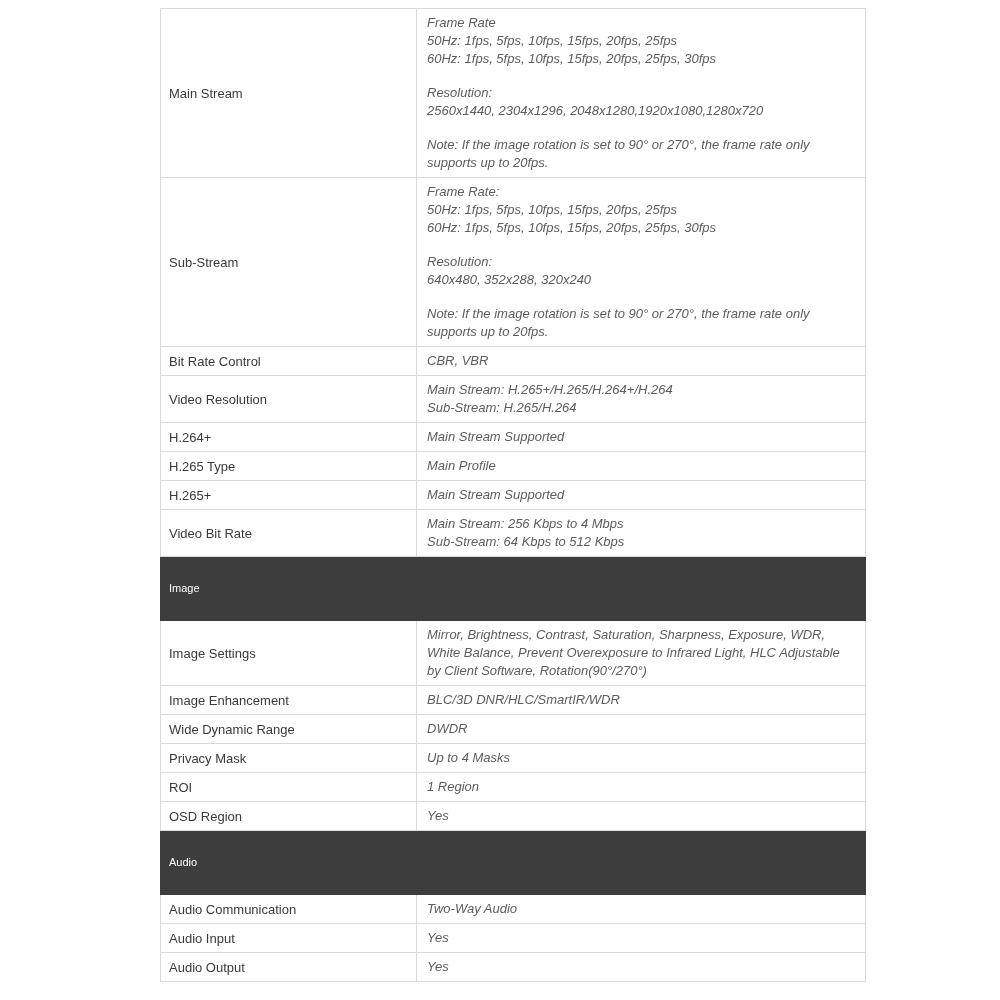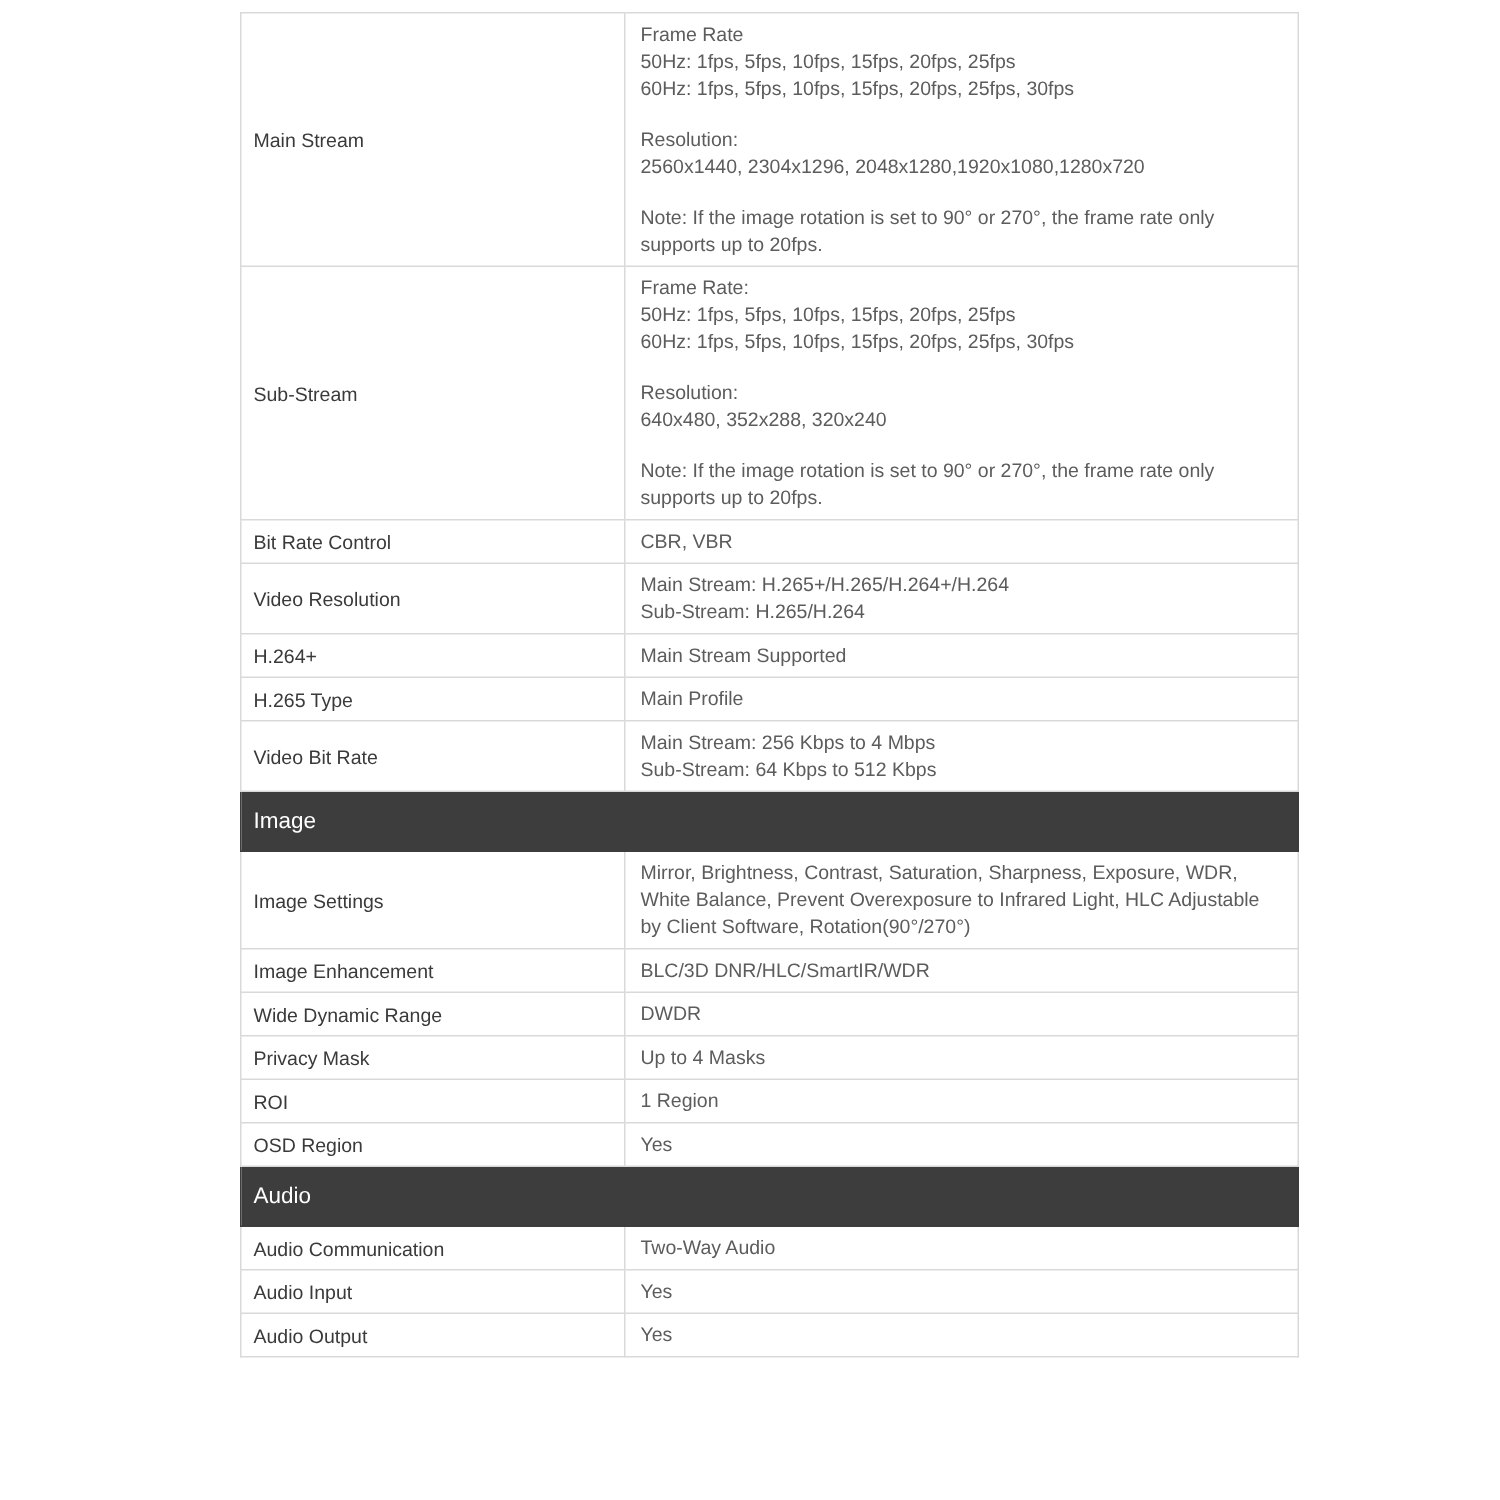--- a/index.html
+++ b/index.html
@@ -37,33 +37,34 @@
     width: 239px;
     padding: 4px 8px 4px 8px;
     color: var(--label-color, #3a3a3a);
     line-height: 17px;
   }
   td.value-cell {
     width: 428px;
     padding: 5px 10px 5px 10px;
     color: var(--value-color, #5c5c5c);
     line-height: 18px;
+    font-style: italic;
   }
   .value-line {
     line-height: 18px;
   }
   .spacer {
     height: 16px;
   }
   tr.section-row td.section-cell {
     background: var(--section-bg, #3d3d3d);
     color: var(--section-fg, #ffffff);
-    font-size: 15px;
+    font-size: 11px;
     height: 27px;
-    padding: 6px 8px;
+    padding: 18px 8px;
     border: 1px solid var(--section-bg, #3d3d3d);
     line-height: 23px;
   }
 </style>
 </head>
 <body style="background: rgb(255, 255, 255);">
 
 <div class="page">
   <div class="spec-wrap">
     <table class="spec">
@@ -113,20 +114,26 @@
               <div class="value-line">Main Stream Supported</div>
             </td>
           </tr>
           <tr class="spec-row">
             <td class="label-cell">H.265 Type</td>
             <td class="value-cell">
               <div class="value-line">Main Profile</div>
             </td>
           </tr>
           <tr class="spec-row">
+            <td class="label-cell">H.265+</td>
+            <td class="value-cell">
+              <div class="value-line">Main Stream Supported</div>
+            </td>
+          </tr>
+          <tr class="spec-row">
             <td class="label-cell">Video Bit Rate</td>
             <td class="value-cell">
               <div class="value-line">Main Stream: 256 Kbps to 4 Mbps</div>
               <div class="value-line">Sub-Stream: 64 Kbps to 512 Kbps</div>
             </td>
           </tr>
           <tr class="section-row">
             <td colspan="2" class="section-cell">Image</td>
           </tr>
           <tr class="spec-row">

